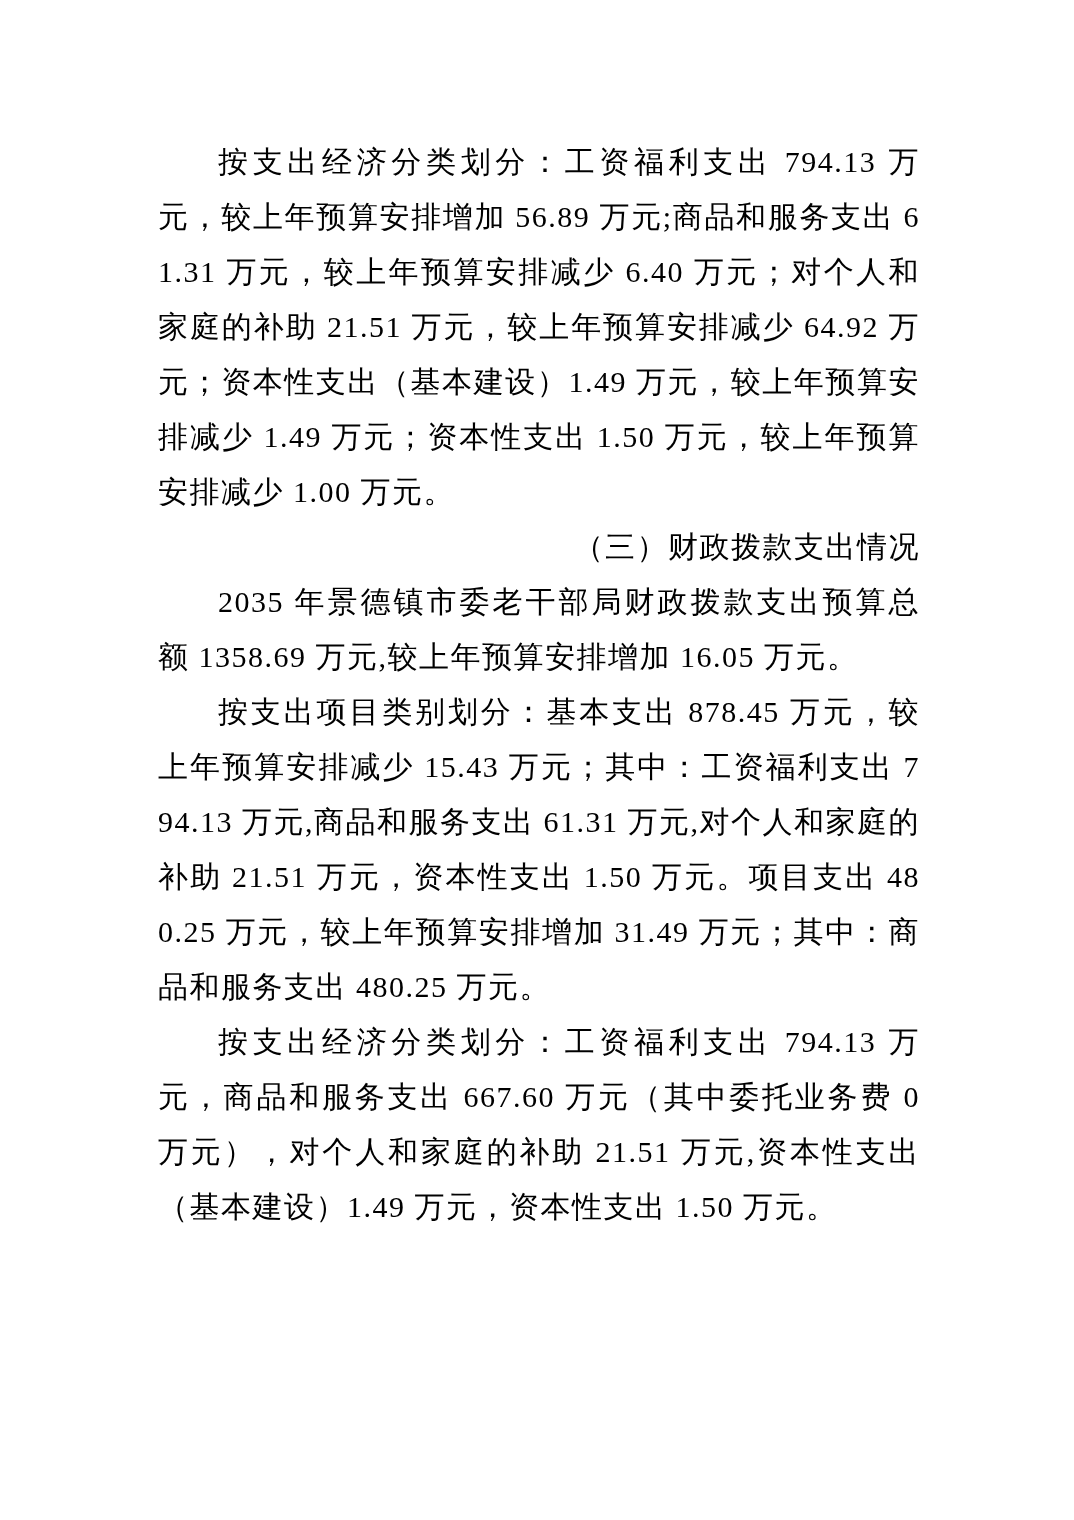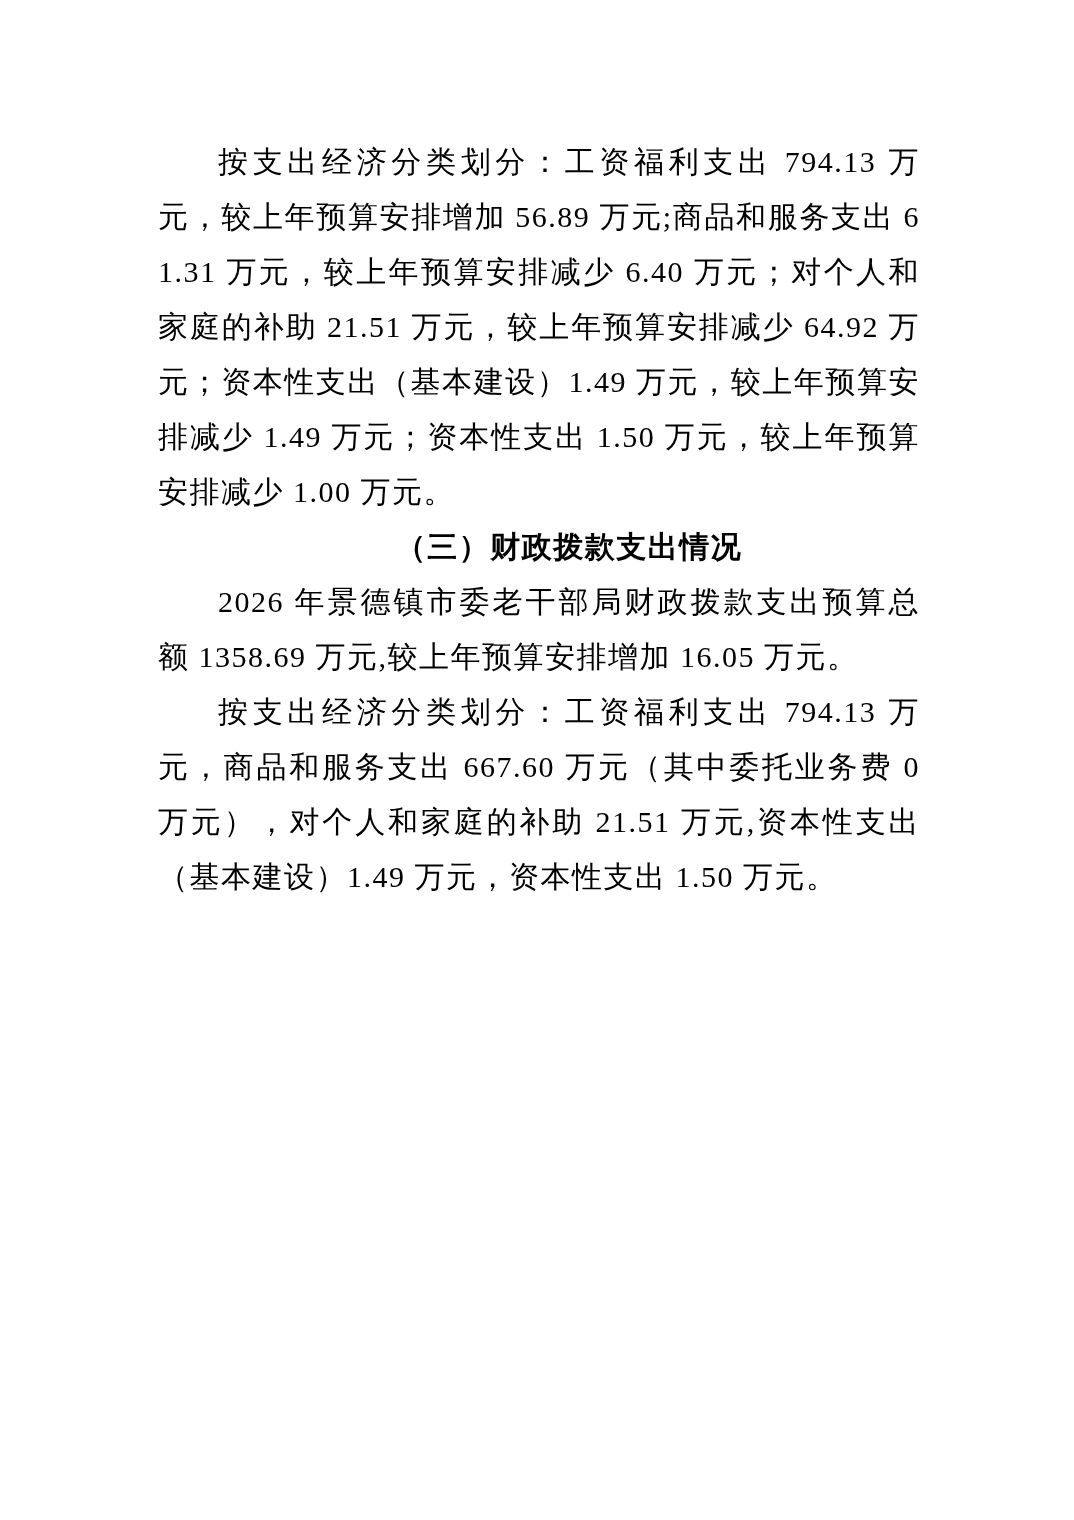--- a/index.html
+++ b/index.html
@@ -26,33 +26,34 @@
     margin: 0;
     padding: 0;
     font-size: 30px;
     line-height: 55px;
     letter-spacing: 1.5px;
     text-align: justify;
     text-indent: 2em;
     word-break: break-all;
   }
   .content p.heading {
-    font-weight: bold;
-    text-align: center;
+    font-weight: normal;
+    text-align: right;
   }
   
   .content p::after {
     content: "";
     display: inline-block;
   }
 </style>
 </head>
 <body>
 
 <div class="page">
   <div class="content">
 
   <p class="body">按支出经济分类划分：工资福利支出 794.13 万元，较上年预算安排增加 56.89 万元;商品和服务支出 61.31 万元，较上年预算安排减少 6.40 万元；对个人和家庭的补助 21.51 万元，较上年预算安排减少 64.92 万元；资本性支出（基本建设）1.49 万元，较上年预算安排减少 1.49 万元；资本性支出 1.50 万元，较上年预算安排减少 1.00 万元。</p>
       <p class="heading">（三）财政拨款支出情况</p>
-      <p class="body">2026 年景德镇市委老干部局财政拨款支出预算总额 1358.69 万元,较上年预算安排增加 16.05 万元。</p>
+      <p class="body">2035 年景德镇市委老干部局财政拨款支出预算总额 1358.69 万元,较上年预算安排增加 16.05 万元。</p>
+      <p class="body">按支出项目类别划分：基本支出 878.45 万元，较上年预算安排减少 15.43 万元；其中：工资福利支出 794.13 万元,商品和服务支出 61.31 万元,对个人和家庭的补助 21.51 万元，资本性支出 1.50 万元。项目支出 480.25 万元，较上年预算安排增加 31.49 万元；其中：商品和服务支出 480.25 万元。</p>
       <p class="body">按支出经济分类划分：工资福利支出 794.13 万元，商品和服务支出 667.60 万元（其中委托业务费 0 万元），对个人和家庭的补助 21.51 万元,资本性支出（基本建设）1.49 万元，资本性支出 1.50 万元。</p>
     </div>
 </div>
 
 </body></html>

